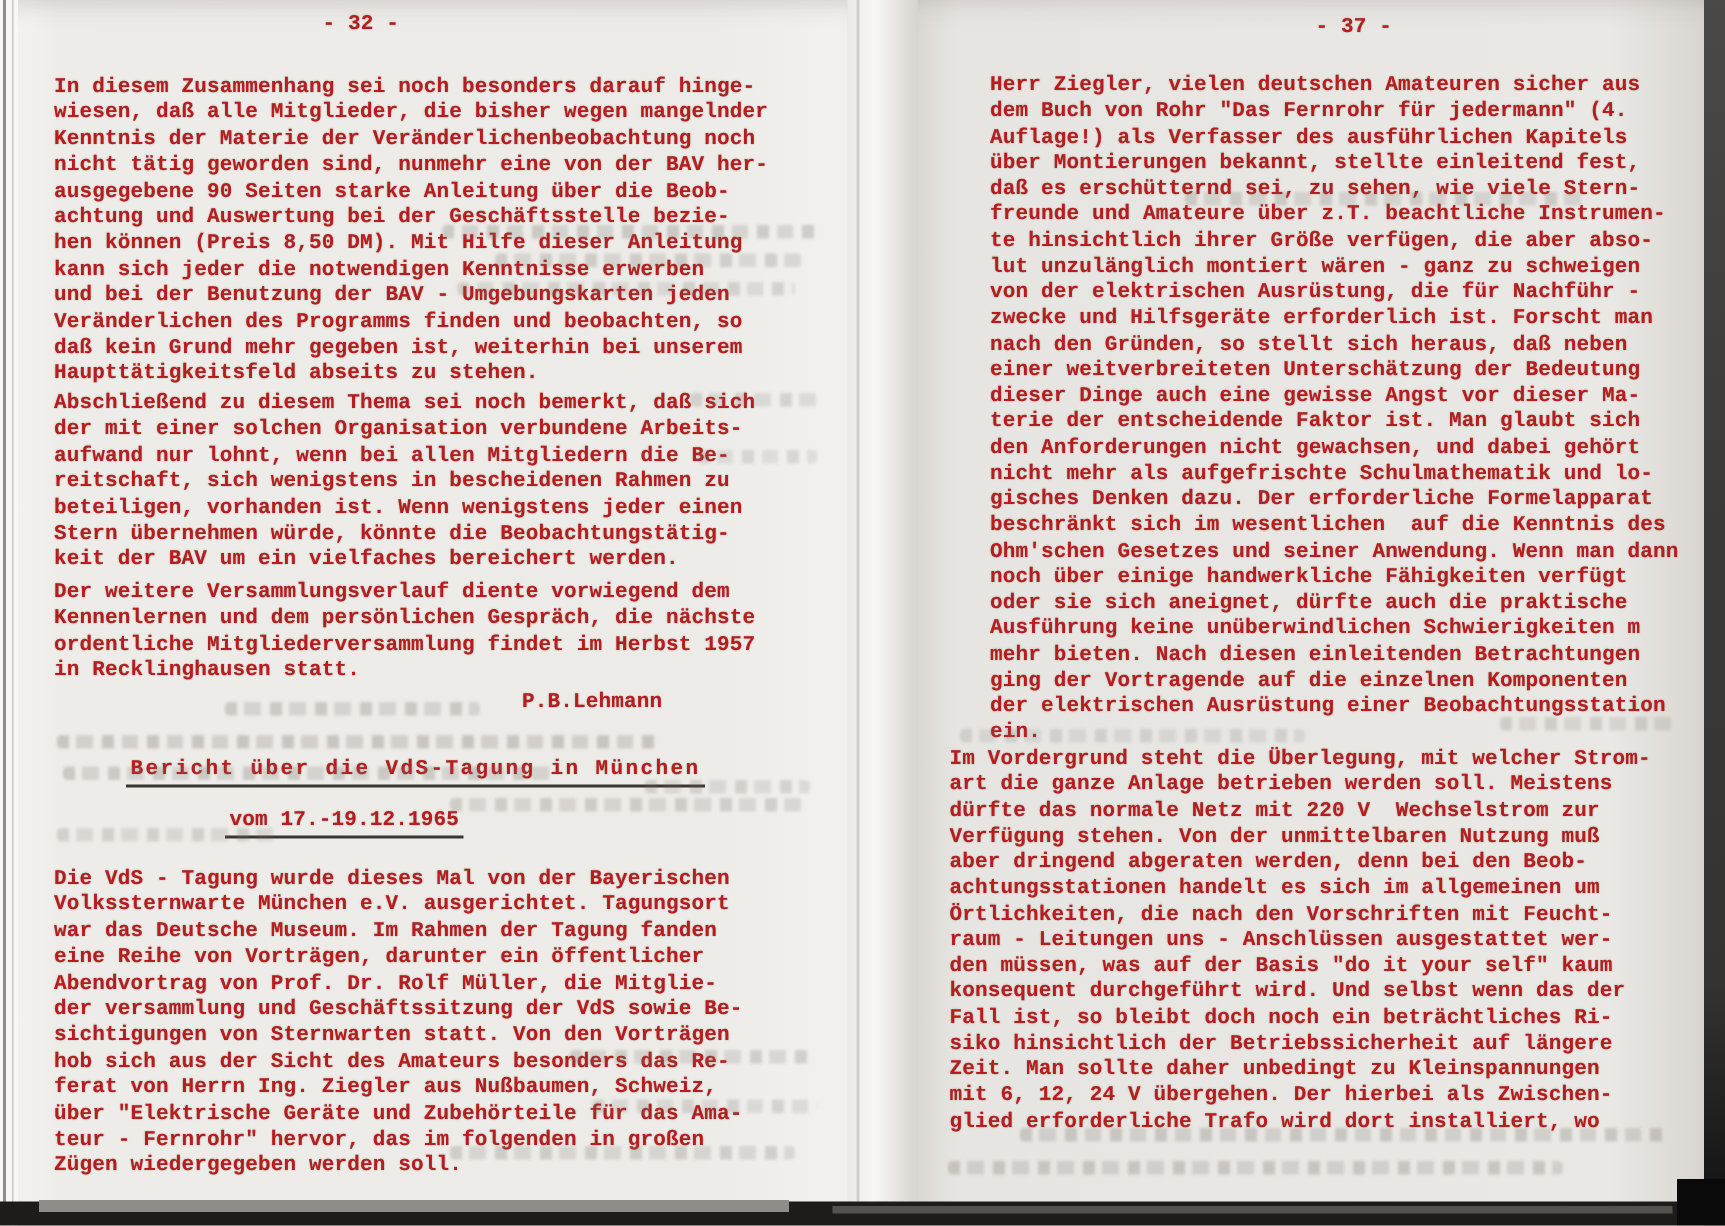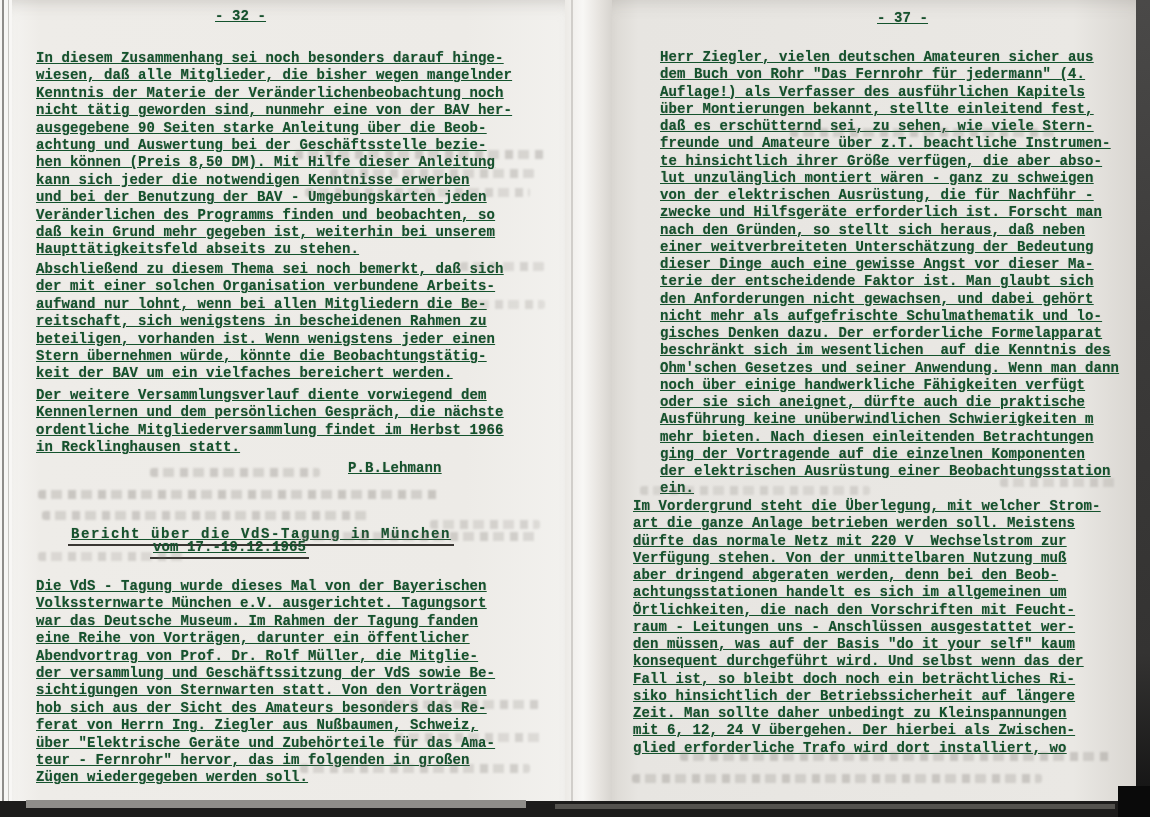--- a/index.html
+++ b/index.html
@@ -30,24 +30,23 @@
   .edge-left-line1 { position:absolute; left:2px; top:0; width:2px; height:817px; background:#8f8d8a; }
   .edge-left-line2 { position:absolute; left:8px; top:0; width:1px; height:817px; background:#c9c7c3; }
   .edge-right { position:absolute; left:1136px; top:0; width:14px; height:817px;
     background:linear-gradient(180deg,#4a4948 0%,#3b3a39 40%,#343332 80%,#101010 100%); }
   .edge-bottom { position:absolute; left:0; top:801px; width:1150px; height:16px; background:#1d1c1b; }
   .edge-bottom-high1 { position:absolute; left:26px; top:800px; width:500px; height:8px; background:#8f8d89; }
   .edge-bottom-high2 { position:absolute; left:555px; top:804px; width:560px; height:5px; background:#54524e; }
   .corner-br { position:absolute; left:1118px; top:786px; width:32px; height:31px; background:#0a0a0a; }
   
   .tw {
-    position:absolute; font-size:14px; font-weight:bold; color:#14532d;
+    position:absolute; font-size:14px; font-weight:bold; color:#b91c1c;
     white-space:pre; letter-spacing:.1px;
     text-shadow:0 0 1px rgba(58,55,51,.5);
-    text-decoration:underline;
   }
   .lh-left  { line-height:17.4px; }
   .lh-right { line-height:17.25px; }
   .underlined { border-bottom:2px solid #3a3733; padding:0 3px 1px 3px; }
   .spaced { letter-spacing:1.6px; }
   
   .ghost {
     position:absolute; height:9px; border-radius:3px; pointer-events:none;
     background:repeating-linear-gradient(90deg,
       rgba(115,110,104,.55) 0 8px, rgba(115,110,104,0) 8px 13px,
@@ -89,24 +88,24 @@
 Haupttätigkeitsfeld abseits zu stehen.</div>
   <div class="tw lh-left" style="left:36px; top:261px;">Abschließend zu diesem Thema sei noch bemerkt, daß sich
 der mit einer solchen Organisation verbundene Arbeits-
 aufwand nur lohnt, wenn bei allen Mitgliedern die Be-
 reitschaft, sich wenigstens in bescheidenen Rahmen zu
 beteiligen, vorhanden ist. Wenn wenigstens jeder einen
 Stern übernehmen würde, könnte die Beobachtungstätig-
 keit der BAV um ein vielfaches bereichert werden.</div>
   <div class="tw lh-left" style="left:36px; top:387px;">Der weitere Versammlungsverlauf diente vorwiegend dem
 Kennenlernen und dem persönlichen Gespräch, die nächste
-ordentliche Mitgliederversammlung findet im Herbst 1966
+ordentliche Mitgliederversammlung findet im Herbst 1957
 in Recklinghausen statt.</div>
   <div class="tw lh-left" style="left:348px; top:460px;">P.B.Lehmann</div>
-  <div class="tw lh-left underlined spaced" style="left:68px; top:505px;margin-top:21px;">Bericht über die VdS-Tagung in München</div>
+  <div class="tw lh-left underlined spaced" style="left:84px; top:505px;">Bericht über die VdS-Tagung in München</div>
   <div class="tw lh-left underlined" style="left:150px; top:539px;">vom 17.-19.12.1965</div>
   <div class="tw lh-left" style="left:36px; top:578px;">Die VdS - Tagung wurde dieses Mal von der Bayerischen
 Volkssternwarte München e.V. ausgerichtet. Tagungsort
 war das Deutsche Museum. Im Rahmen der Tagung fanden
 eine Reihe von Vorträgen, darunter ein öffentlicher
 Abendvortrag von Prof. Dr. Rolf Müller, die Mitglie-
 der versammlung und Geschäftssitzung der VdS sowie Be-
 sichtigungen von Sternwarten statt. Von den Vorträgen
 hob sich aus der Sicht des Amateurs besonders das Re-
 ferat von Herrn Ing. Ziegler aus Nußbaumen, Schweiz,

